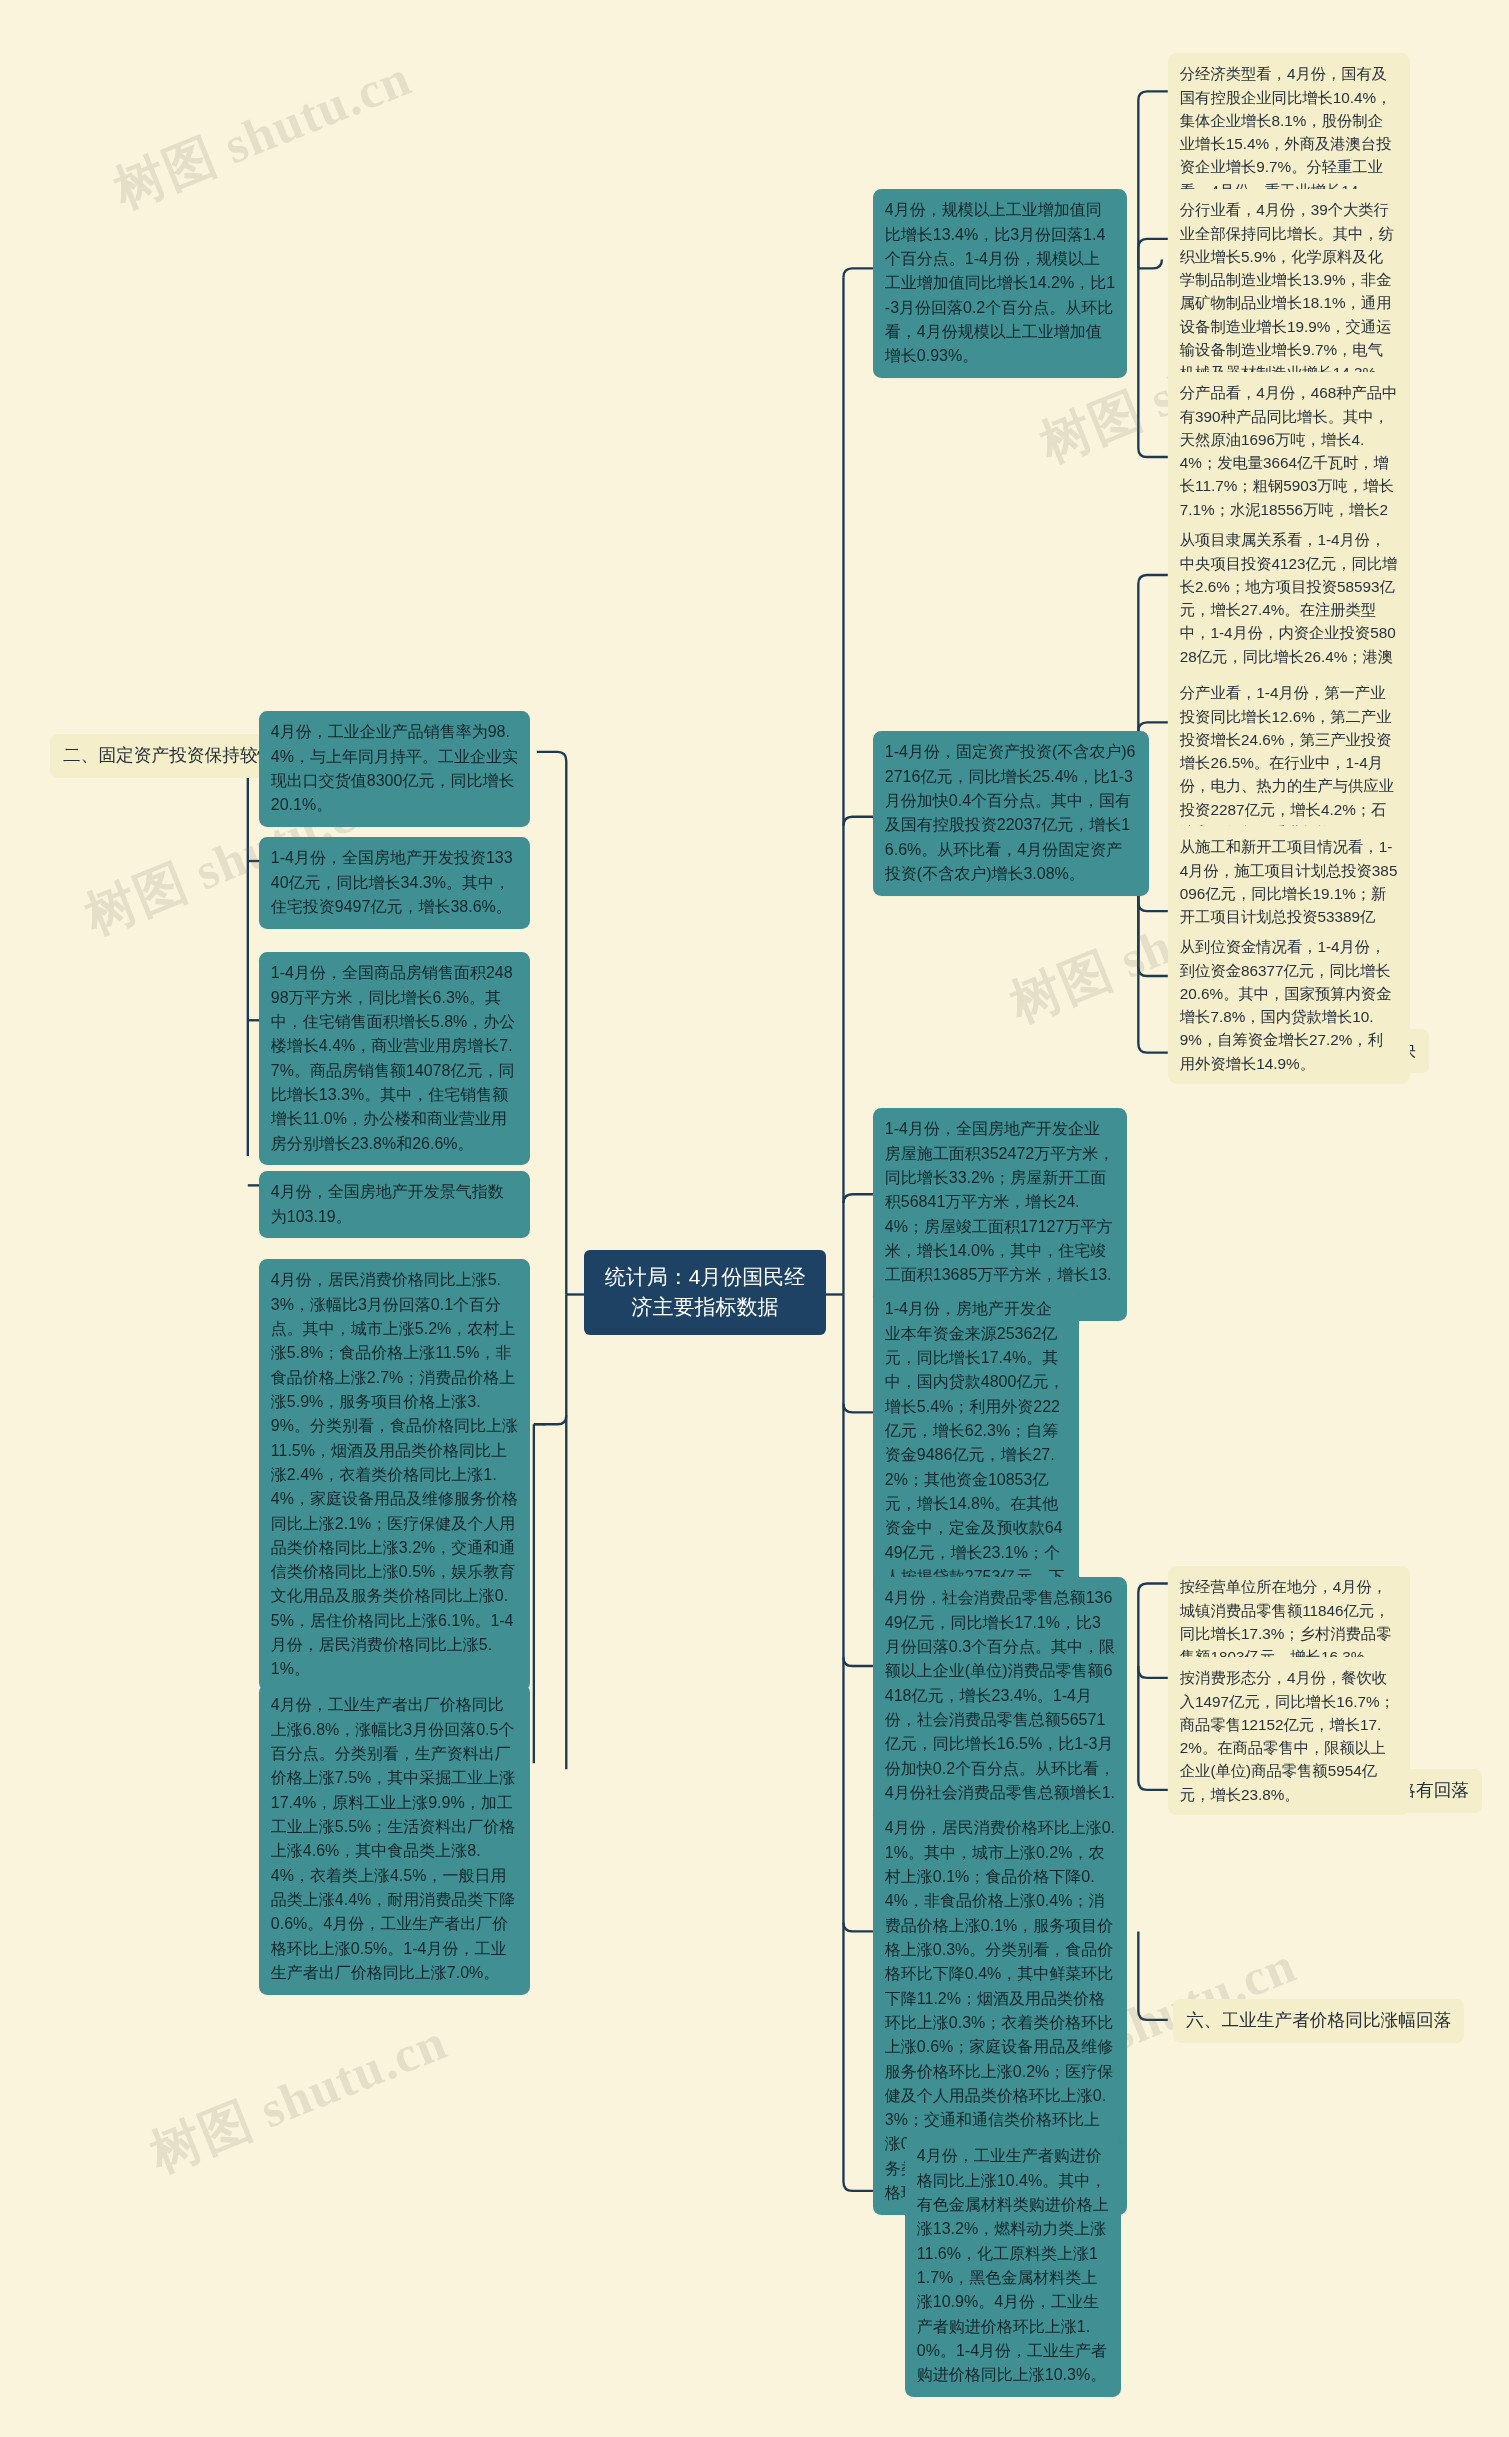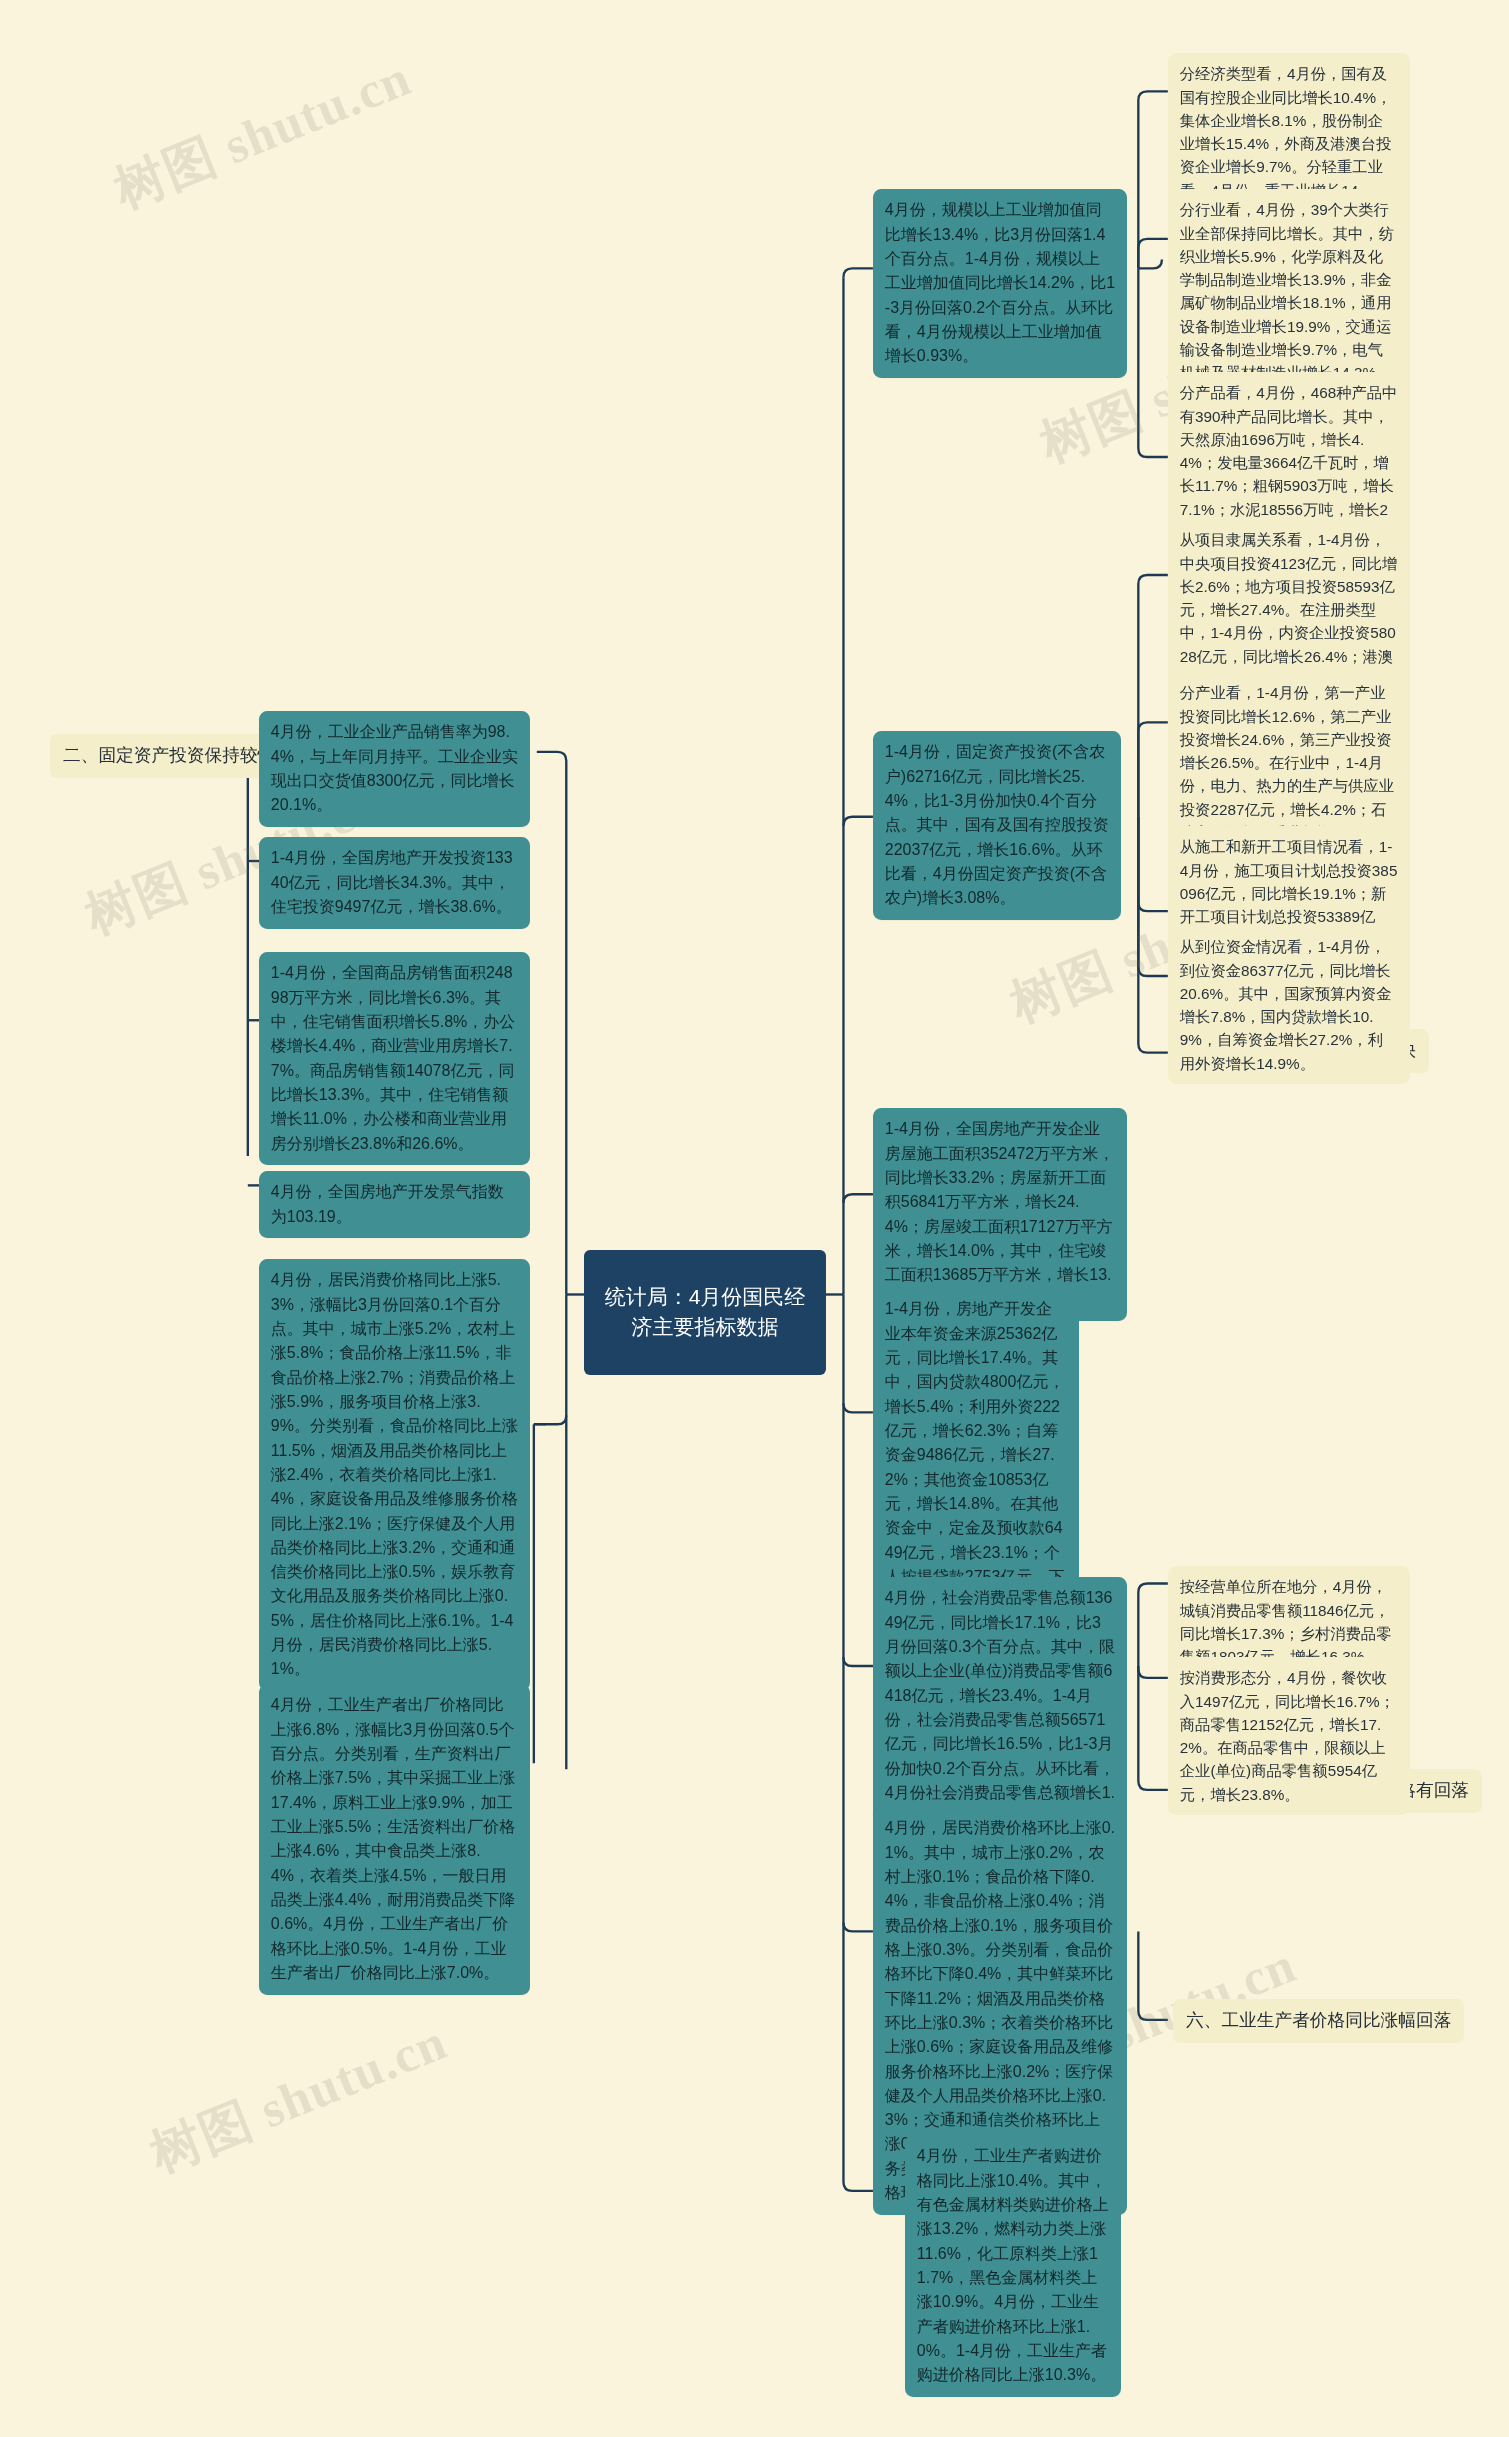--- a/index.html
+++ b/index.html
@@ -62,21 +62,21 @@
     padding: 8.3px 13px;
     white-space: nowrap;
     border-radius: 7px;
   }
   .node.root {
     background: #1d4264;
     color: #ffffff;
     font-size: 21px;
     text-align: center;
     border-radius: 5.9px;
-    padding: 32px 14px;
+    padding: 12px 14px;
     line-height: 1.45;
     white-space: pre-wrap;
   }
 </style>
 </head>
 <body>
 
 <svg class="wires" viewBox="0 0 2560 4134">
   <g fill="none" stroke="#1d3a52" stroke-width="4">
 
@@ -145,21 +145,21 @@
 <div class="node label" style="left:1173px; top:1999px;">六、工业生产者价格同比涨幅回落</div>
 
 <div class="node teal" style="left:259px; top:711px; width:271px;">4月份，工业企业产品销售率为98.4%，与上年同月持平。工业企业实现出口交货值8300亿元，同比增长20.1%。</div>
 <div class="node teal" style="left:259px; top:837px; width:271px;">1-4月份，全国房地产开发投资13340亿元，同比增长34.3%。其中，住宅投资9497亿元，增长38.6%。</div>
 <div class="node teal" style="left:259px; top:952px; width:271px;">1-4月份，全国商品房销售面积24898万平方米，同比增长6.3%。其中，住宅销售面积增长5.8%，办公楼增长4.4%，商业营业用房增长7.7%。商品房销售额14078亿元，同比增长13.3%。其中，住宅销售额增长11.0%，办公楼和商业营业用房分别增长23.8%和26.6%。</div>
 <div class="node teal" style="left:259px; top:1171px; width:271px;">4月份，全国房地产开发景气指数为103.19。</div>
 <div class="node teal" style="left:259px; top:1259px; width:271px;">4月份，居民消费价格同比上涨5.3%，涨幅比3月份回落0.1个百分点。其中，城市上涨5.2%，农村上涨5.8%；食品价格上涨11.5%，非食品价格上涨2.7%；消费品价格上涨5.9%，服务项目价格上涨3.9%。分类别看，食品价格同比上涨11.5%，烟酒及用品类价格同比上涨2.4%，衣着类价格同比上涨1.4%，家庭设备用品及维修服务价格同比上涨2.1%；医疗保健及个人用品类价格同比上涨3.2%，交通和通信类价格同比上涨0.5%，娱乐教育文化用品及服务类价格同比上涨0.5%，居住价格同比上涨6.1%。1-4月份，居民消费价格同比上涨5.1%。</div>
 <div class="node teal" style="left:259px; top:1684px; width:271px;">4月份，工业生产者出厂价格同比上涨6.8%，涨幅比3月份回落0.5个百分点。分类别看，生产资料出厂价格上涨7.5%，其中采掘工业上涨17.4%，原料工业上涨9.9%，加工工业上涨5.5%；生活资料出厂价格上涨4.6%，其中食品类上涨8.4%，衣着类上涨4.5%，一般日用品类上涨4.4%，耐用消费品类下降0.6%。4月份，工业生产者出厂价格环比上涨0.5%。1-4月份，工业生产者出厂价格同比上涨7.0%。</div>
 
 <div class="node teal" style="left:873px; top:189px; width:254px;">4月份，规模以上工业增加值同比增长13.4%，比3月份回落1.4个百分点。1-4月份，规模以上工业增加值同比增长14.2%，比1-3月份回落0.2个百分点。从环比看，4月份规模以上工业增加值增长0.93%。</div>
-<div class="node teal" style="left:873px; top:731px; width:248px;">1-4月份，固定资产投资(不含农户)62716亿元，同比增长25.4%，比1-3月份加快0.4个百分点。其中，国有及国有控股投资22037亿元，增长16.6%。从环比看，4月份固定资产投资(不含农户)增长3.08%。</div>
+<div class="node teal" style="left:873px; top:731px; width:276px;">1-4月份，固定资产投资(不含农户)62716亿元，同比增长25.4%，比1-3月份加快0.4个百分点。其中，国有及国有控股投资22037亿元，增长16.6%。从环比看，4月份固定资产投资(不含农户)增长3.08%。</div>
 <div class="node teal" style="left:873px; top:1108px; width:254px;">1-4月份，全国房地产开发企业房屋施工面积352472万平方米，同比增长33.2%；房屋新开工面积56841万平方米，增长24.4%；房屋竣工面积17127万平方米，增长14.0%，其中，住宅竣工面积13685万平方米，增长13.8%。</div>
 <div class="node teal" style="left:873px; top:1288px; width:206px;">1-4月份，房地产开发企业本年资金来源25362亿元，同比增长17.4%。其中，国内贷款4800亿元，增长5.4%；利用外资222亿元，增长62.3%；自筹资金9486亿元，增长27.2%；其他资金10853亿元，增长14.8%。在其他资金中，定金及预收款6449亿元，增长23.1%；个人按揭贷款2753亿元，下降6.8%。</div>
 <div class="node teal" style="left:873px; top:1577px; width:254px;">4月份，社会消费品零售总额13649亿元，同比增长17.1%，比3月份回落0.3个百分点。其中，限额以上企业(单位)消费品零售额6418亿元，增长23.4%。1-4月份，社会消费品零售总额56571亿元，同比增长16.5%，比1-3月份加快0.2个百分点。从环比看，4月份社会消费品零售总额增长1.35%。</div>
 <div class="node teal" style="left:873px; top:1807px; width:254px;">4月份，居民消费价格环比上涨0.1%。其中，城市上涨0.2%，农村上涨0.1%；食品价格下降0.4%，非食品价格上涨0.4%；消费品价格上涨0.1%，服务项目价格上涨0.3%。分类别看，食品价格环比下降0.4%，其中鲜菜环比下降11.2%；烟酒及用品类价格环比上涨0.3%；衣着类价格环比上涨0.6%；家庭设备用品及维修服务价格环比上涨0.2%；医疗保健及个人用品类价格环比上涨0.3%；交通和通信类价格环比上涨0.4%；娱乐教育文化用品及服务类价格环比上涨0.4%；居住价格环比上涨0.4%。</div>
 <div class="node teal" style="left:873px; top:2135px; width:216px;margin-left:32px;">4月份，工业生产者购进价格同比上涨10.4%。其中，有色金属材料类购进价格上涨13.2%，燃料动力类上涨11.6%，化工原料类上涨11.7%，黑色金属材料类上涨10.9%。4月份，工业生产者购进价格环比上涨1.0%。1-4月份，工业生产者购进价格同比上涨10.3%。</div>
 
 <div class="node cream" style="left:1168px; top:53px; width:242px;">分经济类型看，4月份，国有及国有控股企业同比增长10.4%，集体企业增长8.1%，股份制企业增长15.4%，外商及港澳台投资企业增长9.7%。分轻重工业看，4月份，重工业增长14.0%，轻工业增长11.9%。</div>
 <div class="node cream" style="left:1168px; top:189px; width:242px;">分行业看，4月份，39个大类行业全部保持同比增长。其中，纺织业增长5.9%，化学原料及化学制品制造业增长13.9%，非金属矿物制品业增长18.1%，通用设备制造业增长19.9%，交通运输设备制造业增长9.7%，电气机械及器材制造业增长14.3%，通信设备、计算机及其他电子设备制造业增长14.6%，电力、热力的生产和供应业增长11.7%，黑色金属冶炼及压延加工业增长8.5%。</div>
 <div class="node cream" style="left:1168px; top:372px; width:242px;">分产品看，4月份，468种产品中有390种产品同比增长。其中，天然原油1696万吨，增长4.4%；发电量3664亿千瓦时，增长11.7%；粗钢5903万吨，增长7.1%；水泥18556万吨，增长22.4%；汽车157万辆，下降1.6%，其中轿车81.3万辆，增长0.7%。</div>
 <div class="node cream" style="left:1168px; top:519px; width:242px;">从项目隶属关系看，1-4月份，中央项目投资4123亿元，同比增长2.6%；地方项目投资58593亿元，增长27.4%。在注册类型中，1-4月份，内资企业投资58028亿元，同比增长26.4%；港澳台商投资2180亿元，增长24.5%；外商投资2285亿元，增长13.8%。</div>

